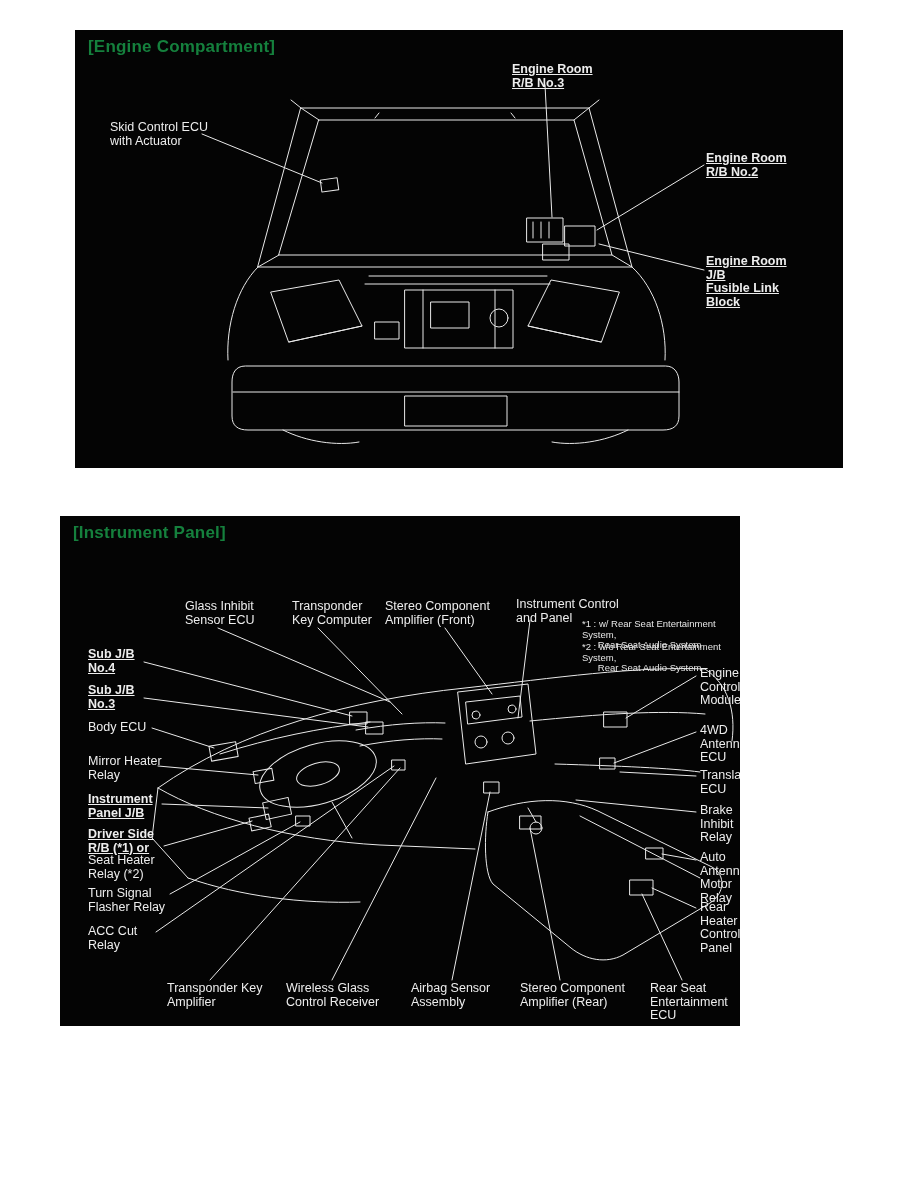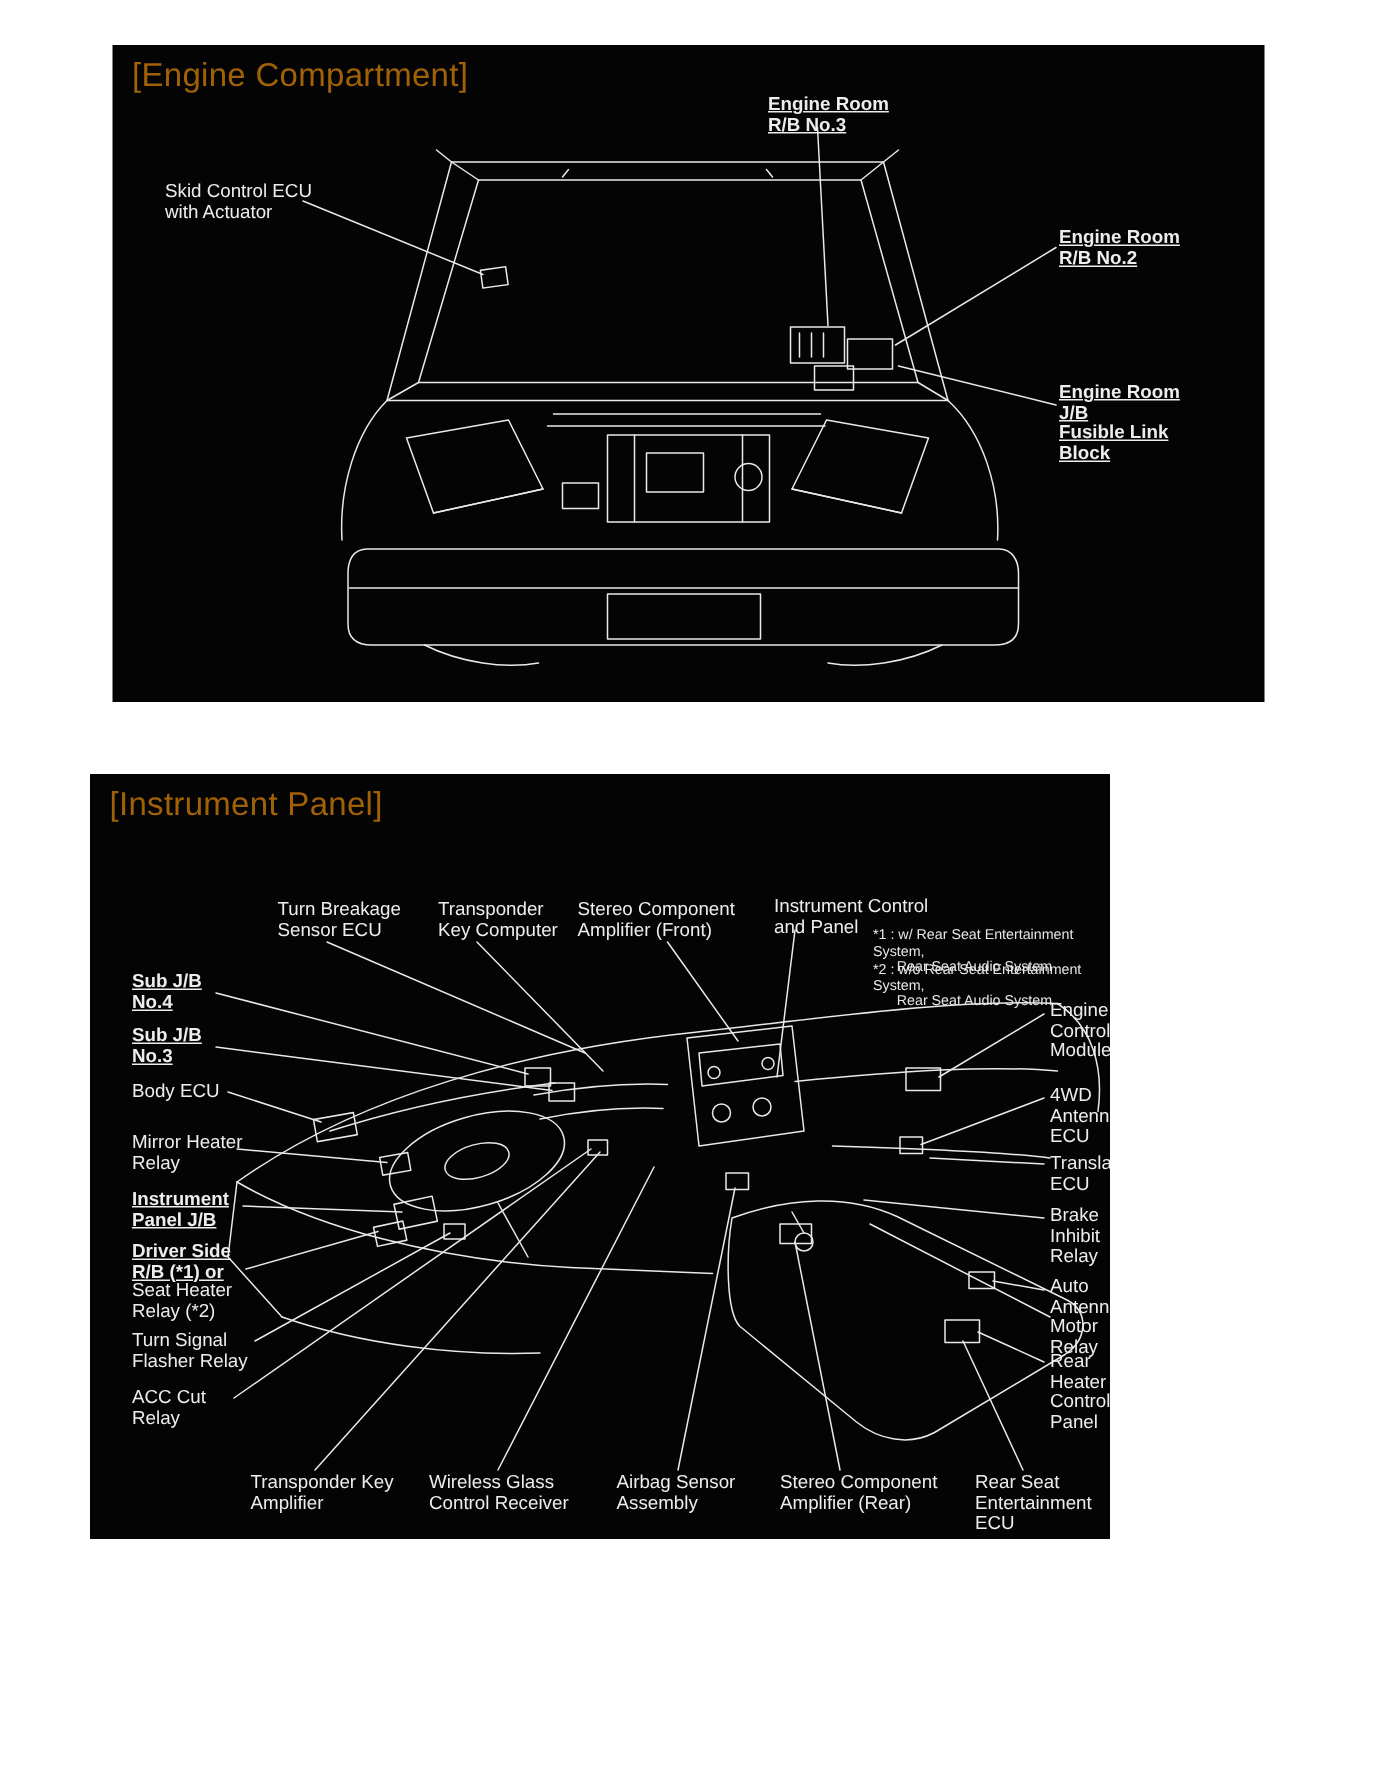--- a/index.html
+++ b/index.html
@@ -8,21 +8,21 @@
     width: 918px; height: 1188px;
     background: #ffffff;
     font-family: "Liberation Sans", sans-serif;
   }
   .page { position: relative; width: 918px; height: 1188px; background: #ffffff; }
   .panel { position: absolute; background: #040404; overflow: hidden; }
   .panel-engine { left: 75px; top: 30px; width: 768px; height: 438px; }
   .panel-instrument { left: 60px; top: 516px; width: 680px; height: 510px; }
   .panel-title {
     position: absolute; left: 13px; top: 7px; margin: 0;
-    color: #a16207; font-size: 22px; font-weight: 400; letter-spacing: 0.2px;
+    color: #15803d; font-size: 17px; font-weight: 700; letter-spacing: 0.2px;
   }
   .art { position: absolute; left: 0; top: 0; }
   .label {
     position: absolute; color: #ededed;
     font-size: 12.5px; line-height: 13.5px; white-space: pre-wrap;
   }
   .label.b { font-weight: 700; text-decoration: underline; }
   .note {
     position: absolute; color: #e6e6e6;
     font-size: 9.5px; line-height: 10.5px; white-space: pre-wrap;
@@ -170,21 +170,21 @@
           <path d="M636,160 L566,202"></path>
           <path d="M636,216 L554,247"></path>
           <path d="M636,260 L560,256"></path>
           <path d="M636,296 L516,284"></path>
           <path d="M636,344 L602,338"></path>
           <path d="M636,392 L592,372"></path>
         </g>
       </g>
     </svg>
 
-    <div class="label" style="left:125px; top:84px">Turn Breakage
+    <div class="label" style="left:125px; top:84px">Glass Inhibit
 Sensor ECU</div>
     <div class="label" style="left:232px; top:84px">Transponder
 Key Computer</div>
     <div class="label" style="left:325px; top:84px">Stereo Component
 Amplifier (Front)</div>
     <div class="label" style="left:456px; top:82px">Instrument Control
 and Panel</div>
 
     <div class="note" style="left:522px; top:103px">*1 : w/ Rear Seat Entertainment System,
       Rear Seat Audio System</div>

